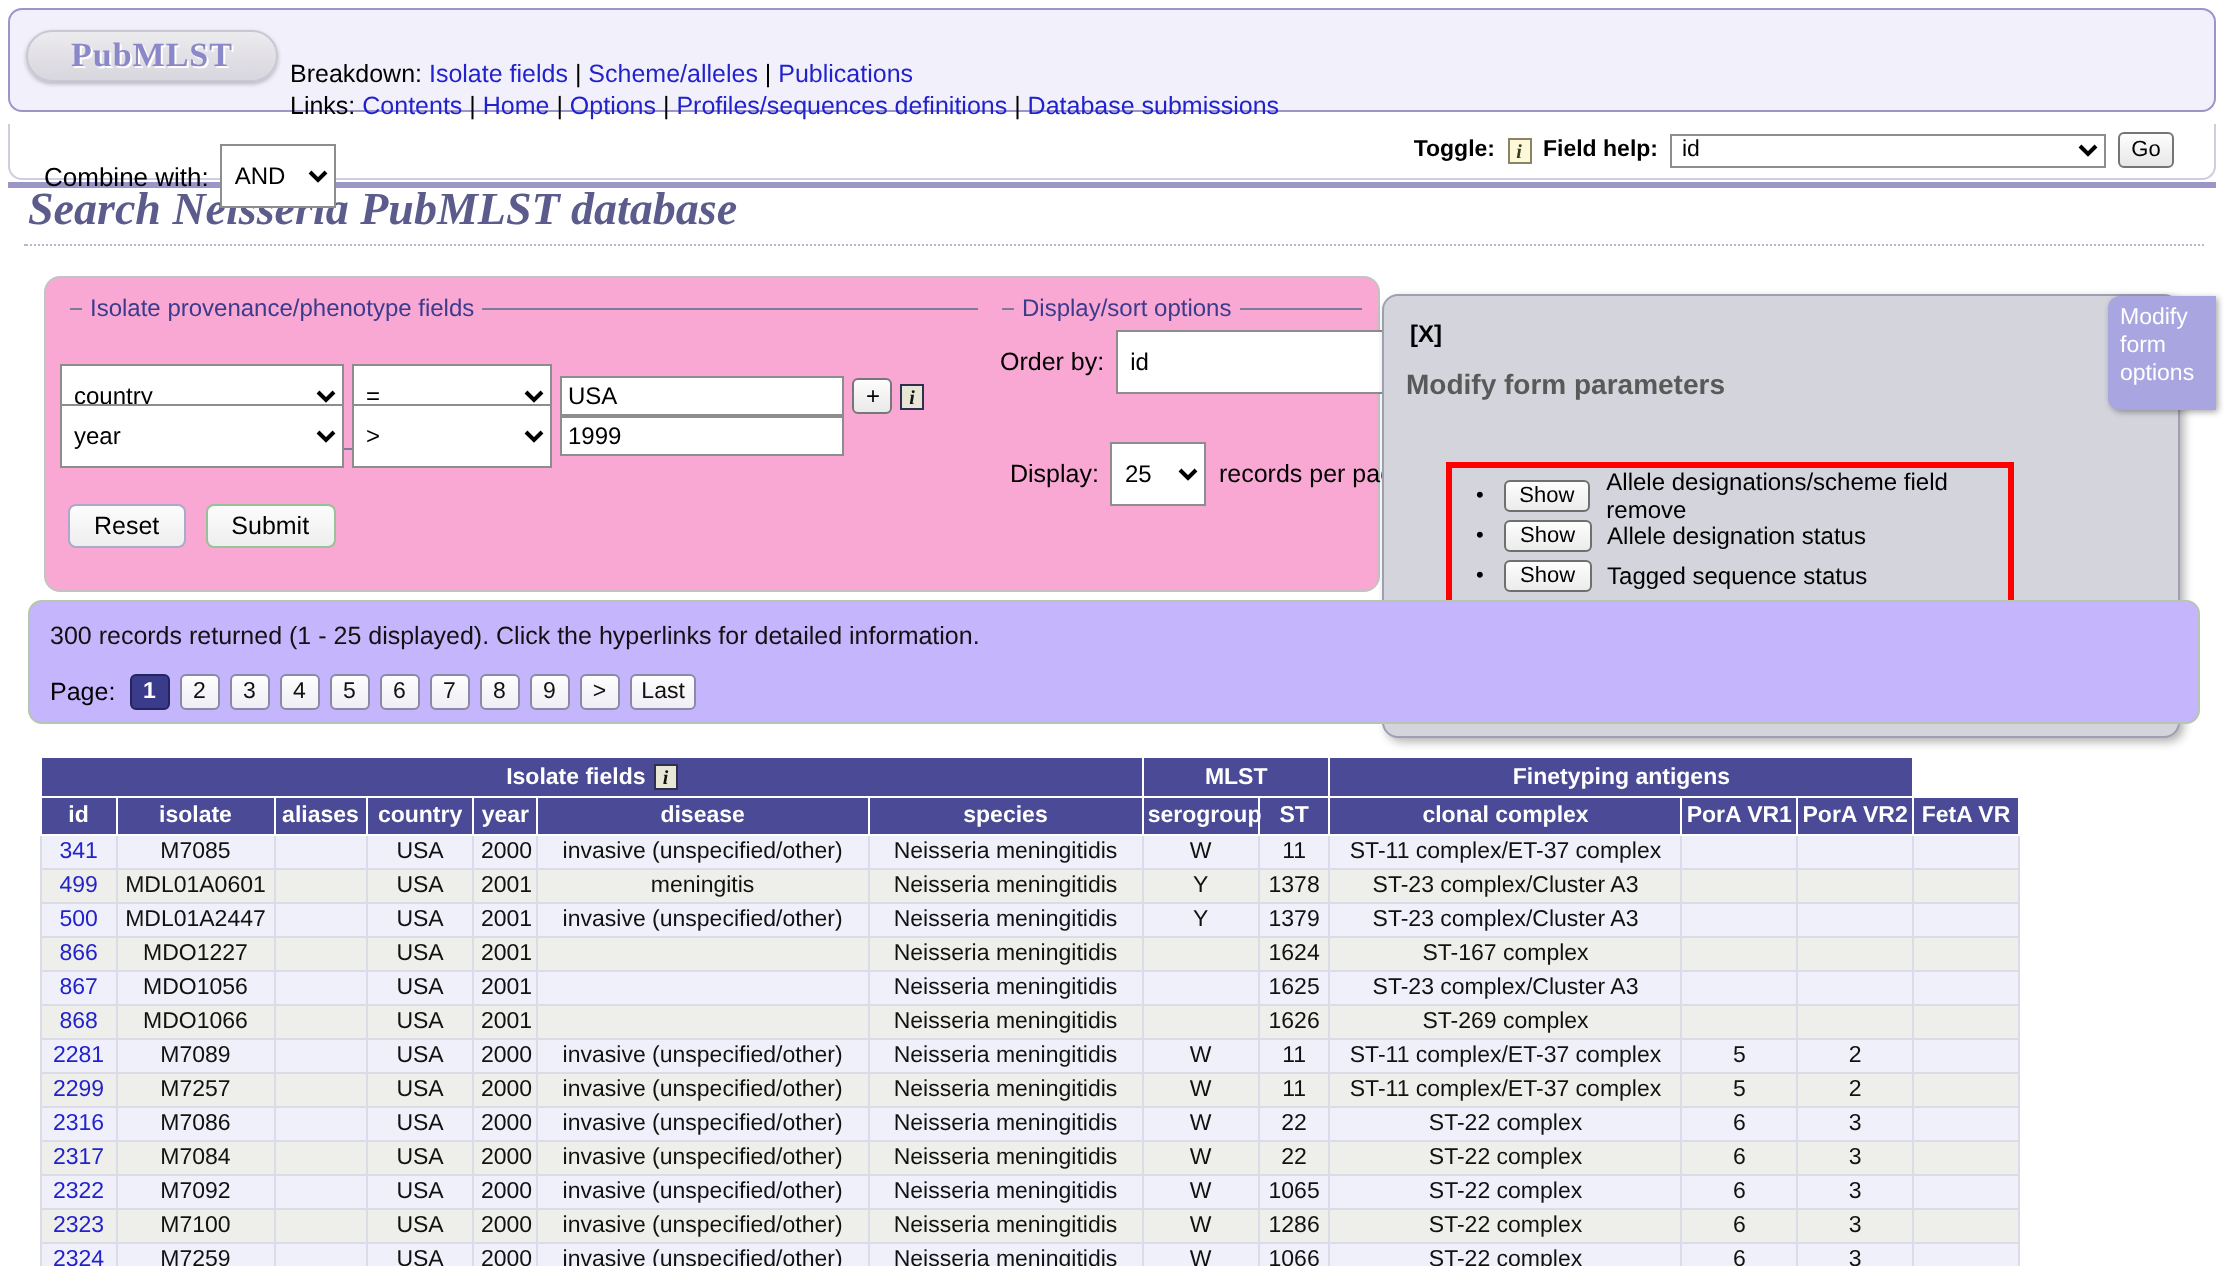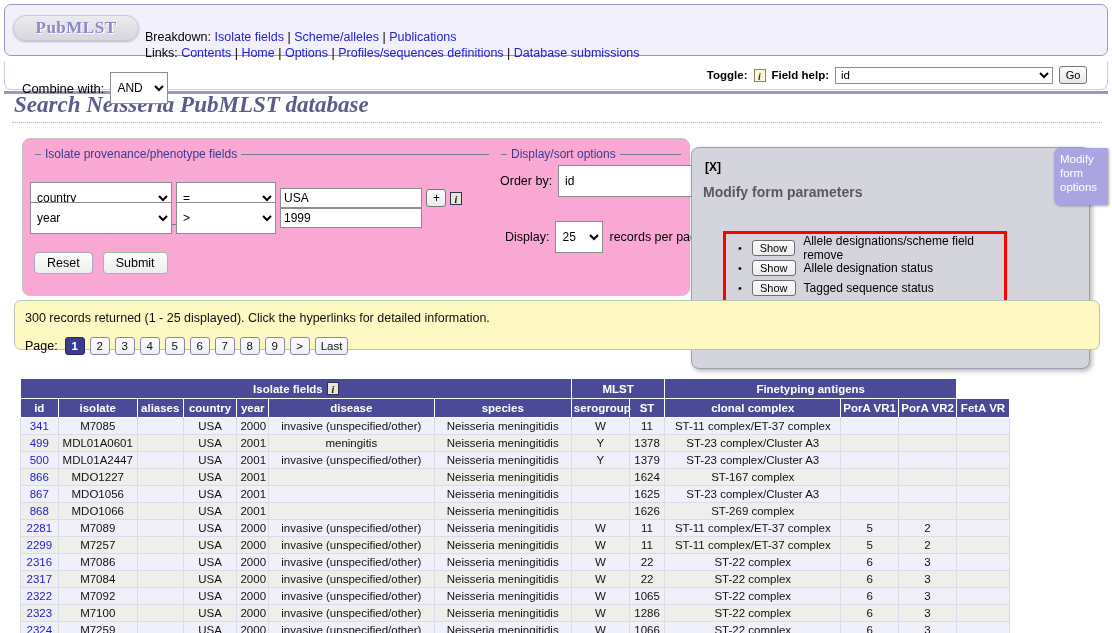--- a/index.html
+++ b/index.html
@@ -275,22 +275,22 @@
     line-height: 14px;
     padding: 4px 0 0 6px;
     box-shadow: 1px 1px 3px rgba(0,0,0,.35);
     cursor: pointer;
   }
 
   
   #results-panel {
     position: absolute;
     left: 14px; top: 300px;
-    width: 1086px; height: 50px;
-    background: #fef9c3;
+    width: 1086px; height: 62px;
+    background: #c4b5fd;
     border: 1px solid #b6c6b0;
     border-radius: 7px;
   }
   #results-text {
     position: absolute; left: 10px; top: 10px;
     font-size: 12.5px; color: #111;
   }
   #pager { position: absolute; left: 10px; top: 36px; display: flex; align-items: center; gap: 5px; }
   #pager .pg-lbl { font-size: 12.5px; margin-right: 2px; }
   .pg-btn {

